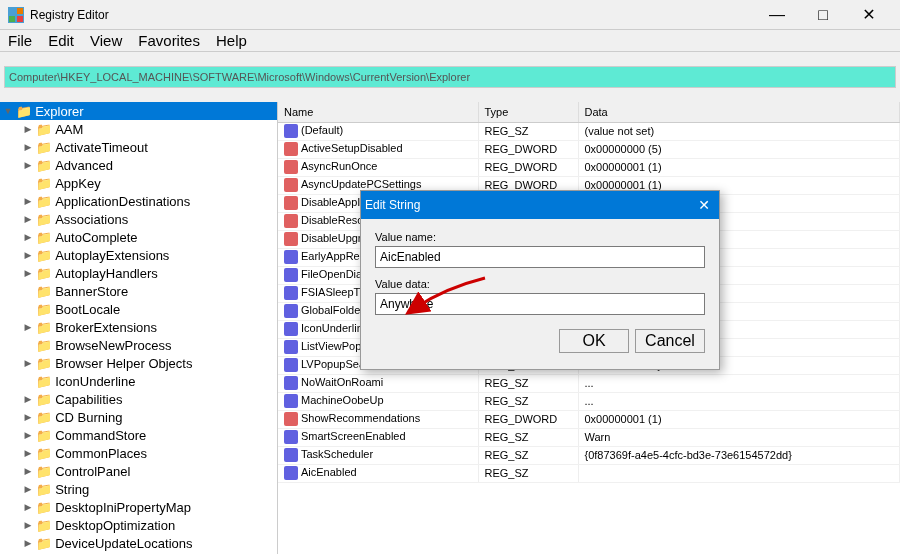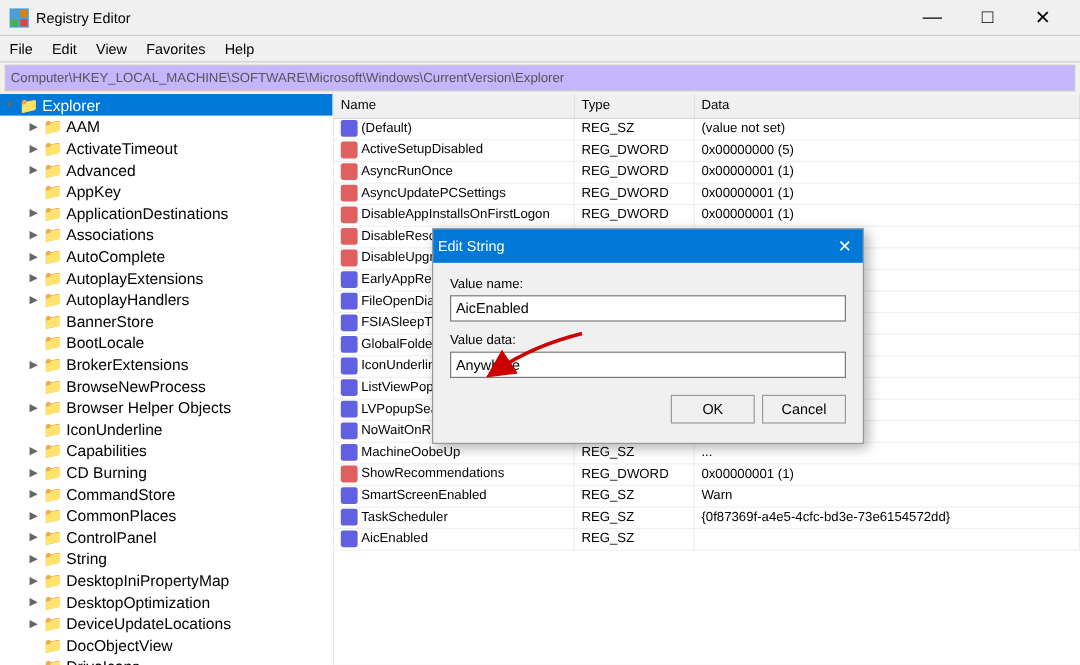--- a/index.html
+++ b/index.html
@@ -22,29 +22,29 @@
     .title-bar-btn { width: 46px; height: 30px; border: none; background: transparent; cursor: pointer; font-size: 16px; display: flex; align-items: center; justify-content: center; color: #000; }
 
     
     .menu-bar {
       display: flex;
       background: #f0f0f0;
       border-bottom: 1px solid #ccc;
       height: 22px;
       align-items: center;
     }
-    .menu-item { padding: 2px 8px; cursor: pointer; font-size: 12px; }
+    .menu-item { padding: 2px 8px; cursor: pointer; font-size: 15px; }
 
     
     .address-bar {
       display: flex;
       align-items: center;
-      background: #c4b5fd;
+      background: #5eead4;
       border: 1px solid #ccc;
-      margin: 2px 4px;
+      margin: 14px 4px;
       height: 22px;
       padding: 0 4px;
     }
     .address-label { font-size: 11px; color: #555; margin-right: 4px; }
 
     
     .main-content {
       display: flex;
       height: calc(554px - 76px);
     }
@@ -171,21 +171,21 @@
       justify-content: flex-end;
       gap: 6px;
       margin-top: 4px;
       padding-bottom: 4px;
     }
     .dialog-btn {
       width: 70px;
       height: 24px;
       border: 1px solid #999;
       background: #f0f0f0;
-      font-size: 12px;
+      font-size: 16px;
       cursor: pointer;
       display: flex; align-items: center; justify-content: center;
     }
     .dialog-btn.primary { background: #f0f0f0; }
   </style>
 </head>
 <body>
 
 <div class="title-bar">
   <div class="title-bar-left">

